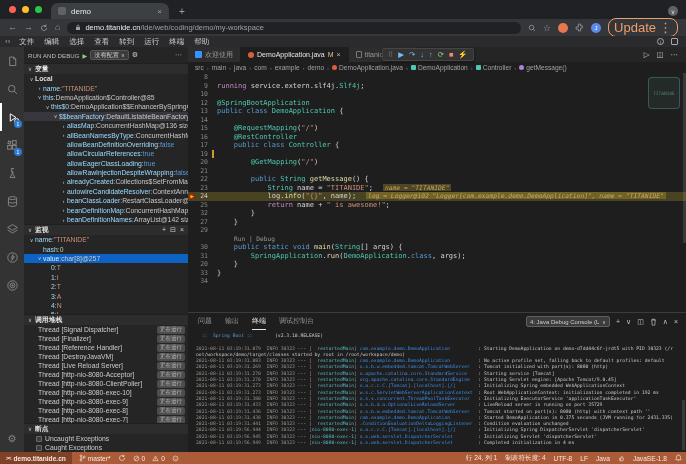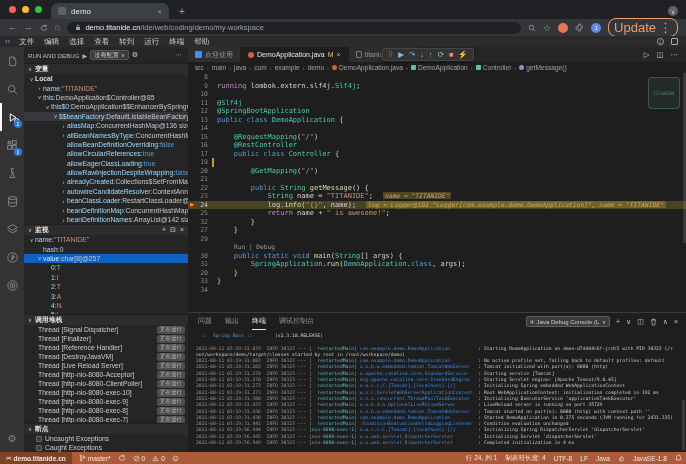--- a/index.html
+++ b/index.html
@@ -607,23 +607,22 @@
         <span class="bc-sep">›</span>
         <span style="display: inline-flex; align-items: center; gap: 2px;">
           <span class="bc-ic-method"></span>
           <span>getMessage()</span>
         </span>
       </div>
     <div id="code">
       <div id="watermark">TITANIDE</div>
       <div id="editor-scrollbar"></div>
     <div class="code-line"><span class="glyph"></span><span class="lnum">8</span><span class="chg"></span><span class="ltext"></span></div>
-        <div class="code-line"><span class="glyph"></span><span class="lnum">9</span><span class="chg"></span><span class="ltext"><span class="c-kw">running</span><span class="c-p"> lombok.extern.slf4j.</span><span class="c-t">Slf4j</span><span class="c-p">;</span></span></div>
+        <div class="code-line"><span class="glyph"></span><span class="lnum">9</span><span class="chg"></span><span class="ltext"><span class="c-kw">running</span><span class="c-p"> service.extern.slf4j.</span><span class="c-t">Slf4j</span><span class="c-p">;</span></span></div>
         <div class="code-line"><span class="glyph"></span><span class="lnum">10</span><span class="chg"></span><span class="ltext"></span></div>
-        <div class="code-line"><span class="glyph"></span><span class="lnum">11</span><span class="chg"></span><span class="ltext"><span class="c-t">@Slf4j</span></span></div>
         <div class="code-line"><span class="glyph"></span><span class="lnum">12</span><span class="chg"></span><span class="ltext"><span class="c-t">@SpringBootApplication</span></span></div>
         <div class="code-line"><span class="glyph"></span><span class="lnum">13</span><span class="chg"></span><span class="ltext"><span class="c-k">public class </span><span class="c-t">DemoApplication</span><span class="c-p"> {</span></span></div>
         <div class="code-line"><span class="glyph"></span><span class="lnum">14</span><span class="chg"></span><span class="ltext"></span></div>
         <div class="code-line"><span class="glyph"></span><span class="lnum">15</span><span class="chg"></span><span class="ltext"><span class="c-p">    </span><span class="c-t">@RequestMapping</span><span class="c-p">(</span><span class="c-s">"/"</span><span class="c-p">)</span></span></div>
         <div class="code-line"><span class="glyph"></span><span class="lnum">16</span><span class="chg"></span><span class="ltext"><span class="c-p">    </span><span class="c-t">@RestController</span></span></div>
         <div class="code-line"><span class="glyph"></span><span class="lnum">17</span><span class="chg"></span><span class="ltext"><span class="c-p">    </span><span class="c-k">public class </span><span class="c-t">Controller</span><span class="c-p"> {</span></span></div>
         <div class="code-line"><span class="glyph"></span><span class="lnum">19</span><span class="chg mod"></span><span class="ltext"></span></div>
         <div class="code-line"><span class="glyph"></span><span class="lnum">20</span><span class="chg"></span><span class="ltext"><span class="c-p">        </span><span class="c-t">@GetMapping</span><span class="c-p">(</span><span class="c-s">"/"</span><span class="c-p">)</span></span></div>
         <div class="code-line"><span class="glyph"></span><span class="lnum">21</span><span class="chg"></span><span class="ltext"></span></div>
         <div class="code-line"><span class="glyph"></span><span class="lnum">22</span><span class="chg"></span><span class="ltext"><span class="c-p">        </span><span class="c-k">public </span><span class="c-t">String</span><span class="c-p"> </span><span class="c-f">getMessage</span><span class="c-p">() {</span></span></div>

